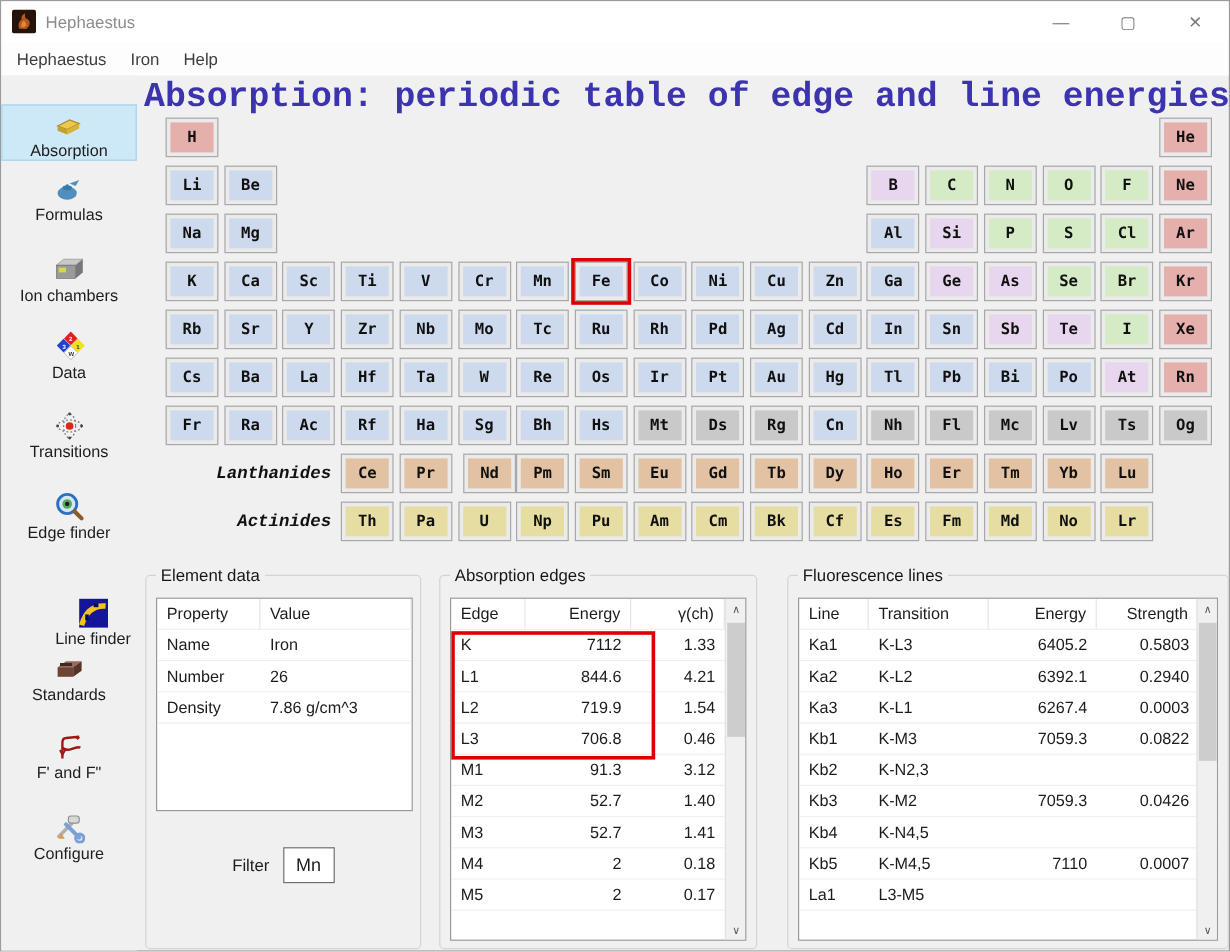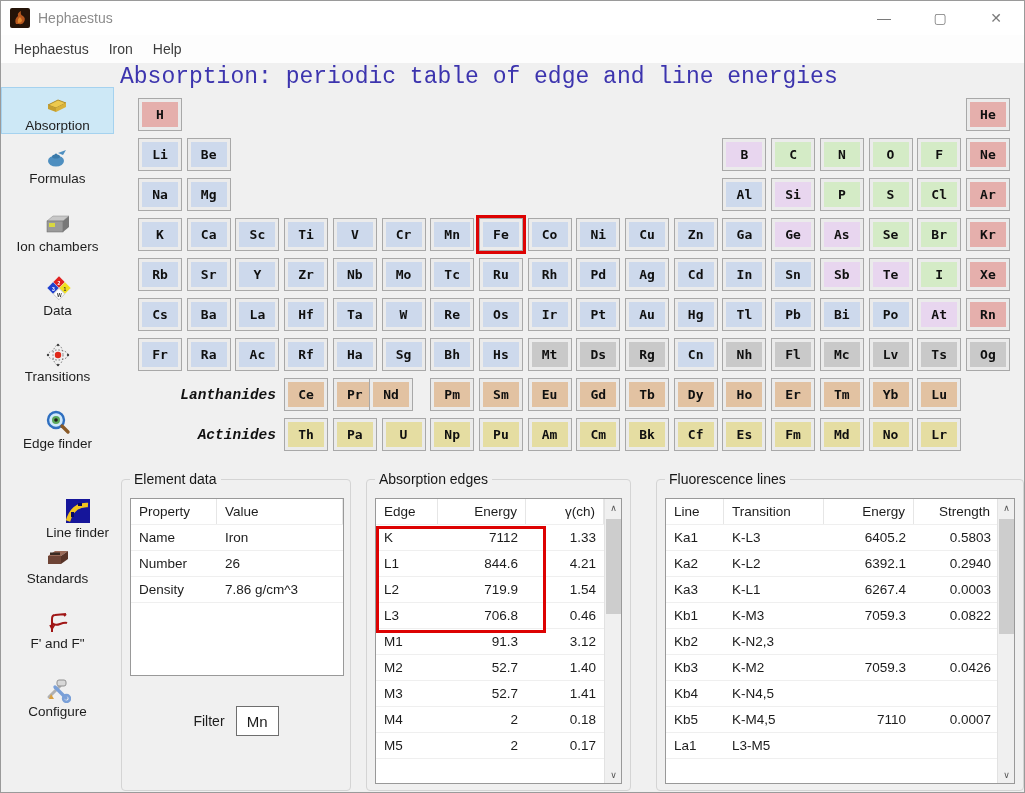--- a/index.html
+++ b/index.html
@@ -21,21 +21,21 @@
 
   
   .sidebar { width:113px; background:#f0f0f0; position:relative; flex:0 0 auto; }
   .side-item { position:absolute; left:0; width:113px; display:flex; flex-direction:column; align-items:center; padding-top:3px; }
   .side-item.selected { background:#cde8f6; border:1px solid #a5d2ef; }
   .side-icon { width:26px; height:26px; }
   .side-label { font-size:13.5px; color:#1d1d1d; margin-top:1px; white-space:nowrap; }
 
   
   .main { position:relative; flex:1; }
-  .heading { position:absolute; left:6px; top:1px; font-family:"Liberation Mono", monospace; font-weight:normal; font-size:23px; letter-spacing:0px; color:#3c34ae; white-space:nowrap; }
+  .heading { position:absolute; left:6px; top:1px; font-family:"Liberation Mono", monospace; font-weight:bold; font-size:29px; letter-spacing:0px; color:#3c34ae; white-space:nowrap; }
 
   
   .ptable { position:absolute; left:24px; top:35px; width:880px; height:395px; }
   .elem-btn { position:absolute; width:44px; height:33px; background:#ebebeb; border:1px solid #a8a8a8; }
   .elem-inner { position:absolute; left:3px; top:3px; right:3px; bottom:3px; display:flex; align-items:center; justify-content:center;
                 font-family:"DejaVu Sans Mono", monospace; font-weight:bold; font-size:13px; color:#101010; }
   .elem-btn.sel { outline:3px solid #dd0202; z-index:3; }
   .pt-label { position:absolute; font-family:"Liberation Mono", monospace; font-style:italic; font-weight:bold; font-size:14.5px; color:#111; width:138px; text-align:right; }
 
   
@@ -461,21 +461,21 @@
           </div>
           <div class="elem-btn" style="left: 827.9px; top: 240px;">
             <div class="elem-inner" style="background: rgb(201, 201, 201);">Og</div>
           </div>
           <div class="elem-btn" style="left: 146.1px; top: 280px;">
             <div class="elem-inner" style="background: rgb(226, 194, 162);">Ce</div>
           </div>
           <div class="elem-btn" style="left: 194.8px; top: 280px;">
             <div class="elem-inner" style="background: rgb(226, 194, 162);">Pr</div>
           </div>
-          <div class="elem-btn" style="left: 231px; top: 280px;">
+          <div class="elem-btn" style="left: 248px; top: 280px;">
             <div class="elem-inner" style="background: rgb(226, 194, 162);">Nd</div>
           </div>
           <div class="elem-btn" style="left: 292.2px; top: 280px;">
             <div class="elem-inner" style="background: rgb(226, 194, 162);">Pm</div>
           </div>
           <div class="elem-btn" style="left: 340.9px; top: 280px;">
             <div class="elem-inner" style="background: rgb(226, 194, 162);">Sm</div>
           </div>
           <div class="elem-btn" style="left: 389.6px; top: 280px;">
             <div class="elem-inner" style="background: rgb(226, 194, 162);">Eu</div>

